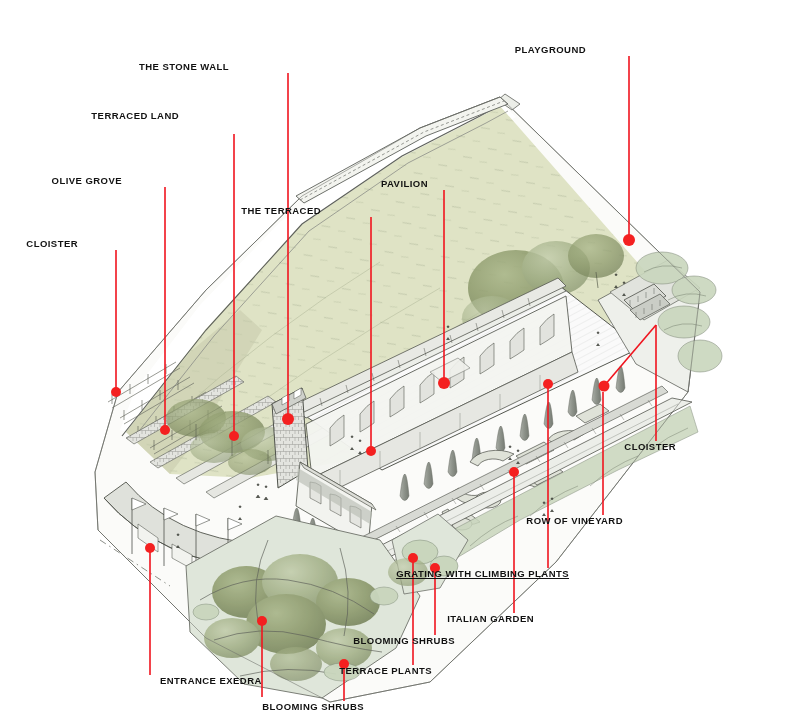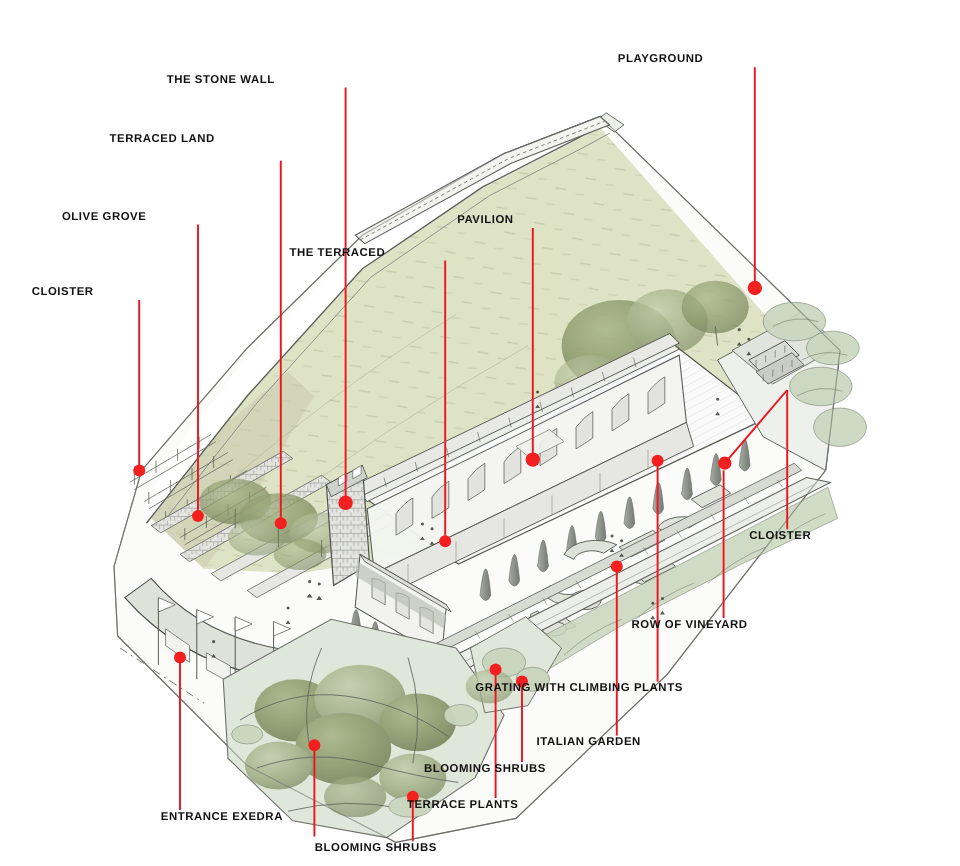--- a/index.html
+++ b/index.html
@@ -489,22 +489,22 @@
   <div id="label-layer" style="position:absolute;left:0;top:0;width:800px;height:722px;pointer-events:none;">
       <div class="callout-label right" style="left: 62px; top: 244px; color: rgb(17, 17, 17);">CLOISTER</div>
       <div class="callout-label right" style="left: 106px; top: 181px; color: rgb(17, 17, 17);">OLIVE GROVE</div>
       <div class="callout-label right" style="left: 163px; top: 116px; color: rgb(17, 17, 17);">TERRACED LAND</div>
       <div class="callout-label right" style="left: 213px; top: 67px; color: rgb(17, 17, 17);">THE STONE WALL</div>
       <div class="callout-label right" style="left: 305px; top: 211px; color: rgb(17, 17, 17);">THE TERRACED</div>
       <div class="callout-label right" style="left: 412px; top: 184px; color: rgb(17, 17, 17);">PAVILION</div>
       <div class="callout-label right" style="left: 570px; top: 50px; color: rgb(17, 17, 17);">PLAYGROUND</div>
       <div class="callout-label right" style="left: 660px; top: 447px; color: rgb(17, 17, 17);">CLOISTER</div>
       <div class="callout-label right" style="left: 607px; top: 521px; color: rgb(17, 17, 17);">ROW OF VINEYARD</div>
-      <div class="callout-label right" style="left: 553px; top: 574px; color: rgb(17, 17, 17);">GRATING WITH CLIMBING PLANTS</div>
+      <div class="callout-label right" style="left: 553px; top: 574px; color: rgb(17, 17, 17); text-decoration: underline;">GRATING WITH CLIMBING PLANTS</div>
       <div class="callout-label right" style="left: 518px; top: 619px; color: rgb(17, 17, 17);">ITALIAN GARDEN</div>
       <div class="callout-label right" style="left: 439px; top: 641px; color: rgb(17, 17, 17);">BLOOMING SHRUBS</div>
       <div class="callout-label right" style="left: 416px; top: 671px; color: rgb(17, 17, 17);">TERRACE PLANTS</div>
       <div class="callout-label right" style="left: 348px; top: 707px; color: rgb(17, 17, 17);">BLOOMING SHRUBS</div>
       <div class="callout-label left" style="left: 265px; top: 703px; color: rgb(17, 17, 17); margin-top: 23px;">THE SECRET GARDEN</div>
-      <div class="callout-label left" style="left: 134px; top: 681px; color: rgb(17, 17, 17);">ENTRANCE EXEDRA</div>
+      <div class="callout-label left" style="left: 160px; top: 681px; color: rgb(17, 17, 17);">ENTRANCE EXEDRA</div>
     </div>
 
 </div>
 
 </body></html>

